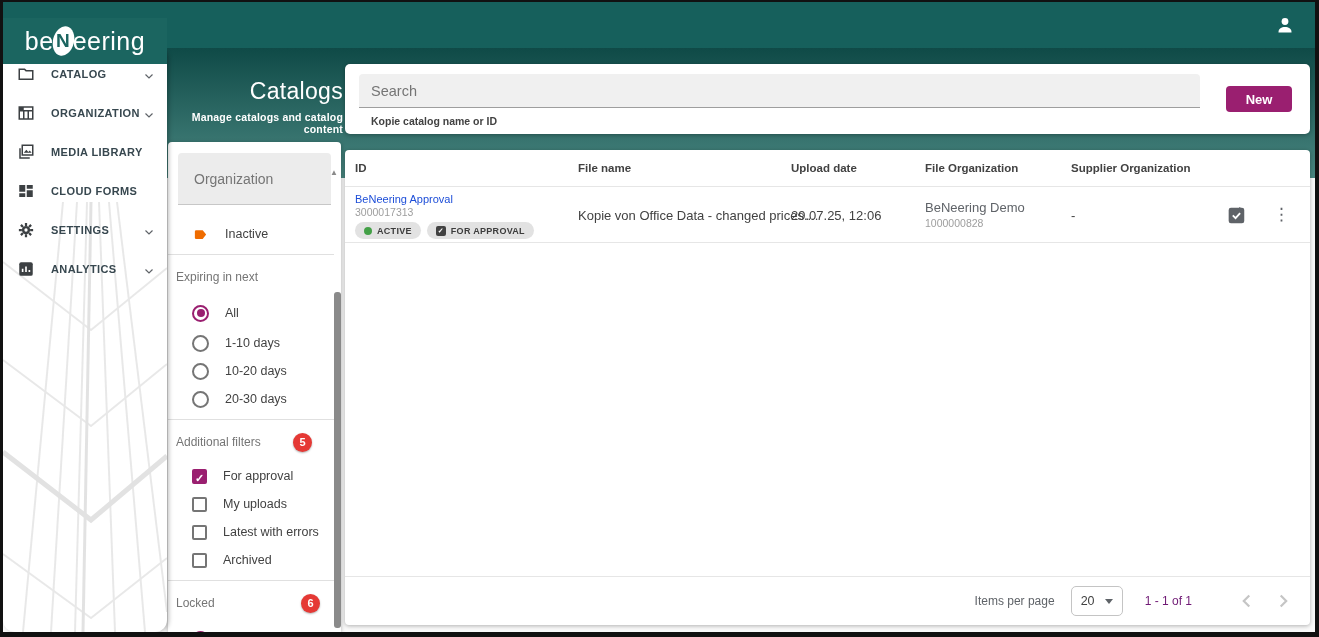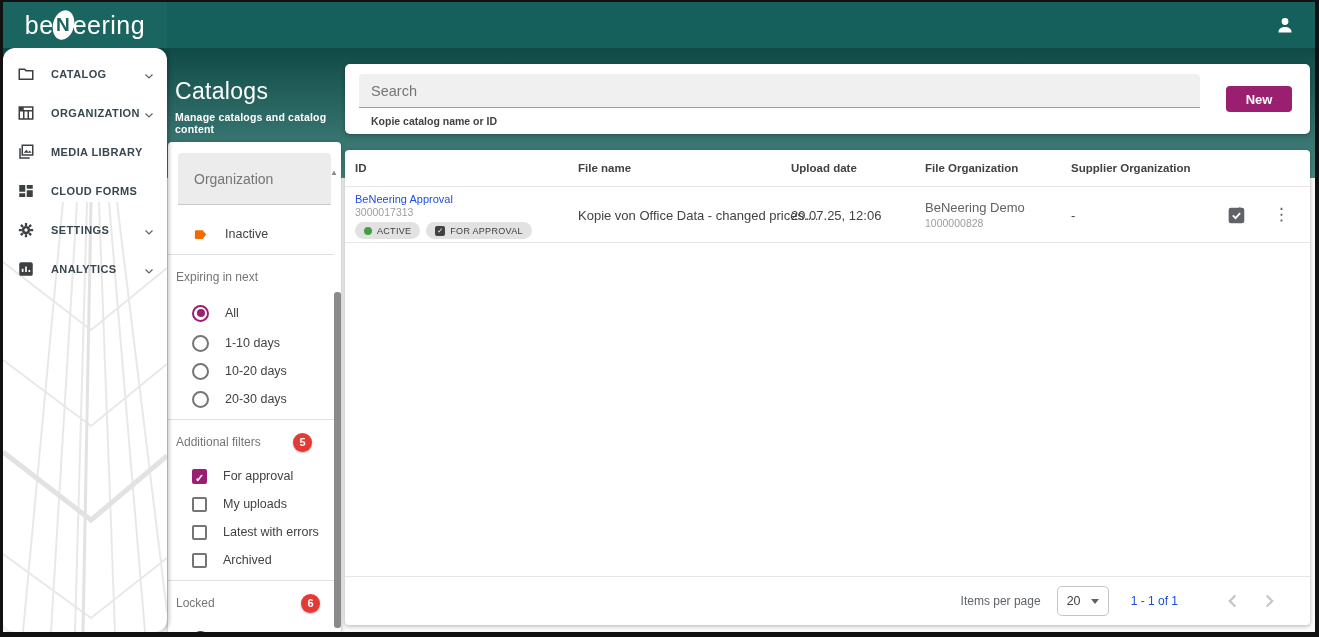--- a/index.html
+++ b/index.html
@@ -2,21 +2,21 @@
 <html><head>
 <meta charset="utf-8">
 <style>
   * { margin:0; padding:0; box-sizing:border-box; }
   html,body { width:1319px; height:637px; font-family:"Liberation Sans", sans-serif; }
   .frame { width:1319px; height:637px; background:#111; padding:2px 4px 5px 3px; }
   .viewport { position:relative; width:100%; height:100%; background:#fafafa; overflow:hidden; }
 
   
   .topbar { position:absolute; top:0; left:0; right:0; height:46px; background:#16605c; z-index:30; }
-  .logo-block { position:absolute; top:0; left:0; width:164px; height:46px; background:#1b6560;
+  .logo-block { position:absolute; top:16px; left:0; width:164px; height:46px; background:#1b6560;
                 display:flex; align-items:center; justify-content:center; }
   .logo { color:#fff; font-size:25px; letter-spacing:.5px; display:flex; align-items:center; }
   .logo .n-ellipse { display:inline-flex; align-items:center; justify-content:center;
       width:21px; height:30px; background:#fff; border-radius:50%; transform:rotate(14deg);
       margin:0 -1px; }
   .logo .n-ellipse span { color:#1b6560; font-size:19px; font-weight:bold; transform:rotate(-14deg); }
   .user-btn { position:absolute; right:18px; top:11px; width:24px; height:24px; cursor:pointer; }
 
   
   .teal-band { position:absolute; top:46px; left:0; right:0; height:130px;
@@ -26,21 +26,21 @@
   .sidebar { position:absolute; top:46px; left:0; bottom:0; width:164px; background:#fff;
              box-shadow:2px 0 4px rgba(0,0,0,.25); z-index:20; padding-top:6px;border-radius:12px; }
   .watermark { position:absolute; bottom:0; left:0; opacity:.6; pointer-events:none; }
   .side-item { position:relative; display:flex; align-items:center; height:39px; padding:0 12px 0 14px;
                cursor:pointer; color:#3c4043; z-index:2; }
   .side-item .mi { width:18px; height:18px; flex:0 0 18px; }
   .side-item .lbl { font-size:11px; font-weight:bold; letter-spacing:.4px; margin-left:16px; color:#37474f; }
   .side-item .chev { margin-left:auto; width:12px; height:12px; color:#5f6368; }
 
   
-  .page-head { position:absolute; left:164px; top:76px; width:176px; text-align:left; z-index:5; color:#fff;padding-left:8px; }
+  .page-head { position:absolute; left:164px; top:76px; width:176px; text-align:right; z-index:5; color:#fff;padding-left:8px; }
   .page-head h1 { font-size:23px; font-weight:500; letter-spacing:.3px; }
   .page-head .sub { font-size:10.5px; font-weight:bold; margin-top:6px; letter-spacing:.2px; }
 
   
   .card { position:absolute; background:#fff; border-radius:5px; box-shadow:0 1px 4px rgba(0,0,0,.3); z-index:10; }
 
   
   .search-card { left:342px; top:62px; width:965px; height:70px; }
   .search-wrap { position:absolute; left:14px; top:10px; right:110px; }
   .search-input { width:100%; height:34px; background:#f0f0f0; border:none; border-bottom:1px solid #9e9e9e;
@@ -82,38 +82,38 @@
   .table-card { left:342px; top:148px; width:965px; bottom:7px; border-radius:4px; }
   .thead { position:relative; height:37px; border-bottom:1px solid #e6e6e6; }
   .th { position:absolute; top:12px; font-size:11.5px; font-weight:bold; color:#424242; }
   .trow { position:relative; height:56px; border-bottom:1px solid #e6e6e6; cursor:pointer; }
   .td { position:absolute; font-size:13px; color:#424242; }
   .cat-name { font-size:11px; color:#1d4ed8; }
   .cat-id { font-size:10.5px; color:#9e9e9e; margin-top:1px; }
   .sub-id { font-size:10.5px; color:#9e9e9e; margin-top:2px; }
   .pills { display:flex; gap:6px; margin-top:4px; }
   .pill { display:inline-flex; align-items:center; gap:5px; background:#e2e2e2; border-radius:9px;
-          height:17px; padding:0 9px; font-size:9px; font-weight:normal; color:#3c3c3c; letter-spacing:.3px; }
+          height:17px; padding:0 9px; font-size:9px; font-weight:bold; color:#3c3c3c; letter-spacing:.3px; }
   .dot-green { width:8px; height:8px; border-radius:50%; background:#43a047; }
   .mini-clip { display:inline-flex; align-items:center; justify-content:center; width:10px; height:10px;
                background:#424242; border-radius:2px; color:#fff; font-size:7px; }
   .row-actions { position:absolute; right:20px; top:17px; display:flex; align-items:center; gap:26px; }
   .clip-btn { width:22px; height:22px; cursor:pointer; }
   .kebab { font-size:17px; color:#5f6368; cursor:pointer; line-height:22px; letter-spacing:0; }
 
   
   .tfoot { position:absolute; left:0; right:0; bottom:0; height:49px; border-top:1px solid #e6e6e6;
-           display:flex; align-items:center; justify-content:flex-end; padding-right:30px; }
+           display:flex; align-items:center; justify-content:flex-end; padding-right:16px; }
   .ipp-label { font-size:12px; color:#5f6368; }
   .ipp-select { display:flex; align-items:center; justify-content:space-between; width:52px; height:30px;
                 border:1px solid #c4c4c4; border-radius:5px; margin:0 22px 0 16px; padding:0 9px;
                 font-size:12.5px; color:#424242; cursor:pointer; }
   .tri-down { width:0; height:0; border-left:4px solid transparent; border-right:4px solid transparent;
               border-top:5px solid #5f6368; }
-  .range { font-size:12px; color:#1d4ed8; margin-right:44px; }
+  .range { font-size:12px; color:#701a75; margin-right:44px; }
   .pg-chev { width:22px; height:22px; color:#c5c5c5; cursor:default; }
   .pg-chev + .pg-chev { margin-left:14px; }
 </style>
 </head>
 <body>
 
 <div class="frame">
 <div class="viewport">
 
   <div class="teal-band"></div>

